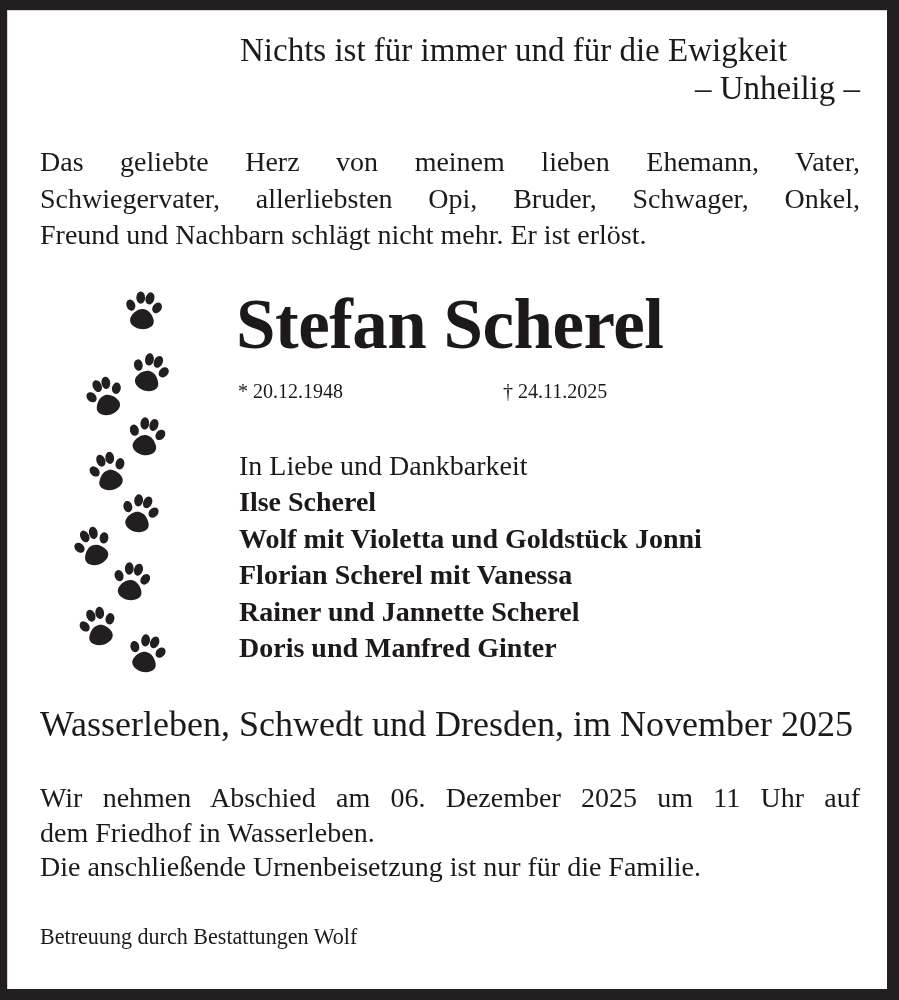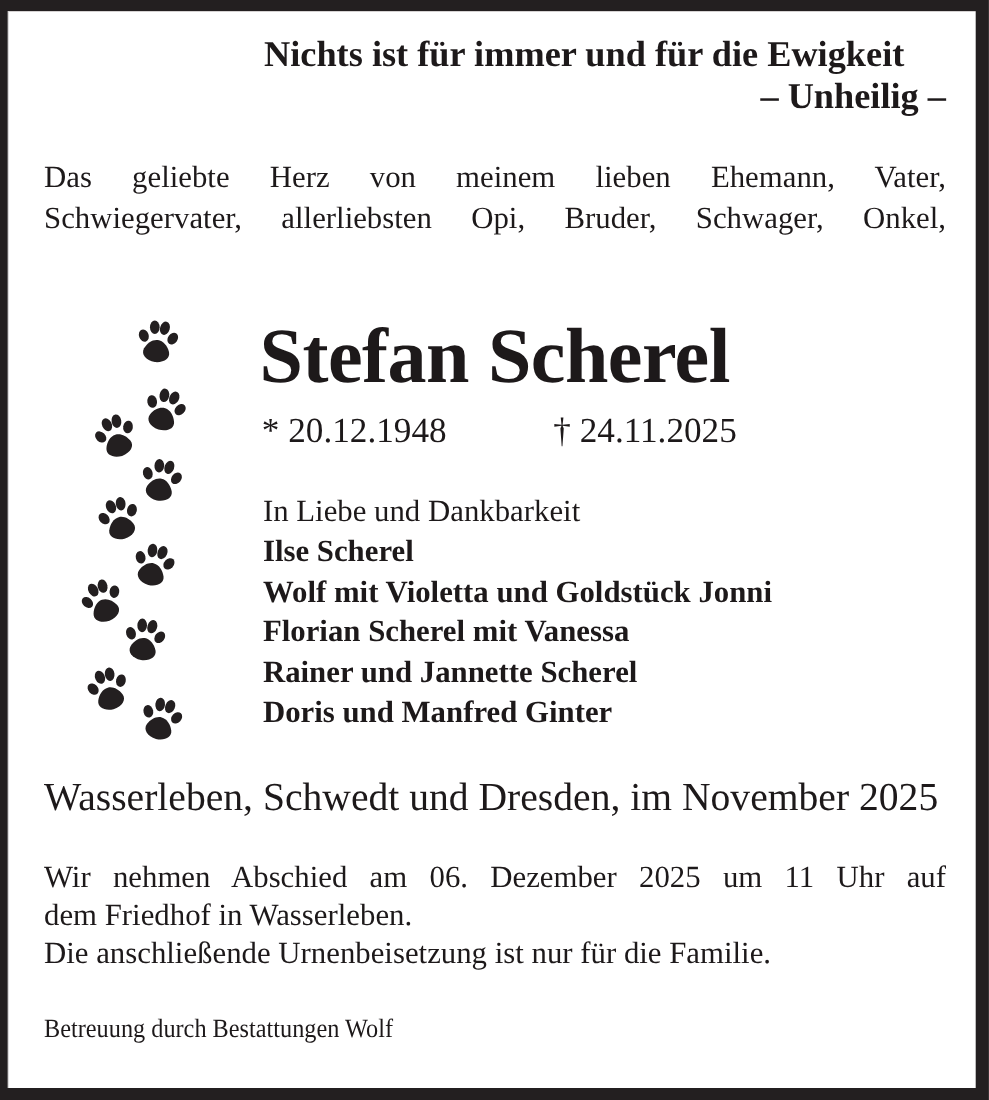--- a/index.html
+++ b/index.html
@@ -32,21 +32,20 @@
     pointer-events: none;
     z-index: 9;
   }
   .quote-block {
     position: absolute;
     left: 240px;
     top: 31px;
     width: 620px;
     font-size: 33px;
     line-height: 38px;
-    font-weight: bold;
   }
   .quote-attribution {
     display: block;
     text-align: right;
   }
   .intro-paragraph {
     position: absolute;
     left: 40px;
     top: 144px;
     width: 820px;
@@ -71,21 +70,21 @@
     font-weight: bold;
     line-height: 80px;
     white-space: nowrap;
     letter-spacing: -0.5px;
   }
   .dates-row {
     position: absolute;
     left: 238px;
     top: 374px;
     width: 520px;
-    font-size: 32px;
+    font-size: 20px;
     line-height: 34px;
   }
   .death-date {
     position: absolute;
     left: 265px;
     top: 0;
   }
   .family-intro {
     position: absolute;
     left: 239px;
@@ -145,20 +144,21 @@
 <div class="page-frame"></div>
 
 <div class="quote-block">
   <span class="quote-line">Nichts ist für immer und für die Ewigkeit</span>
   <span class="quote-attribution">– Unheilig –</span>
 </div>
 
 <div class="intro-paragraph">
   <div class="force-justify">Das geliebte Herz von meinem lieben Ehemann, Vater,</div>
   <div class="force-justify">Schwiegervater, allerliebsten Opi, Bruder, Schwager, Onkel,</div>
+  <div>Freund und Nachbarn schlägt nicht mehr. Er ist erlöst.</div>
 </div>
 
 <div>
   <svg class="paw" viewBox="0 0 100 100" style="left:121px; top:291px; transform:rotate(8deg)">
       <use href="#paw-shape"></use>
     </svg>
   <svg class="paw" viewBox="0 0 100 100" style="left:127px; top:353px; transform:rotate(18deg)">
       <use href="#paw-shape"></use>
     </svg>
   <svg class="paw" viewBox="0 0 100 100" style="left:84px;  top:377px; transform:rotate(-18deg)">

